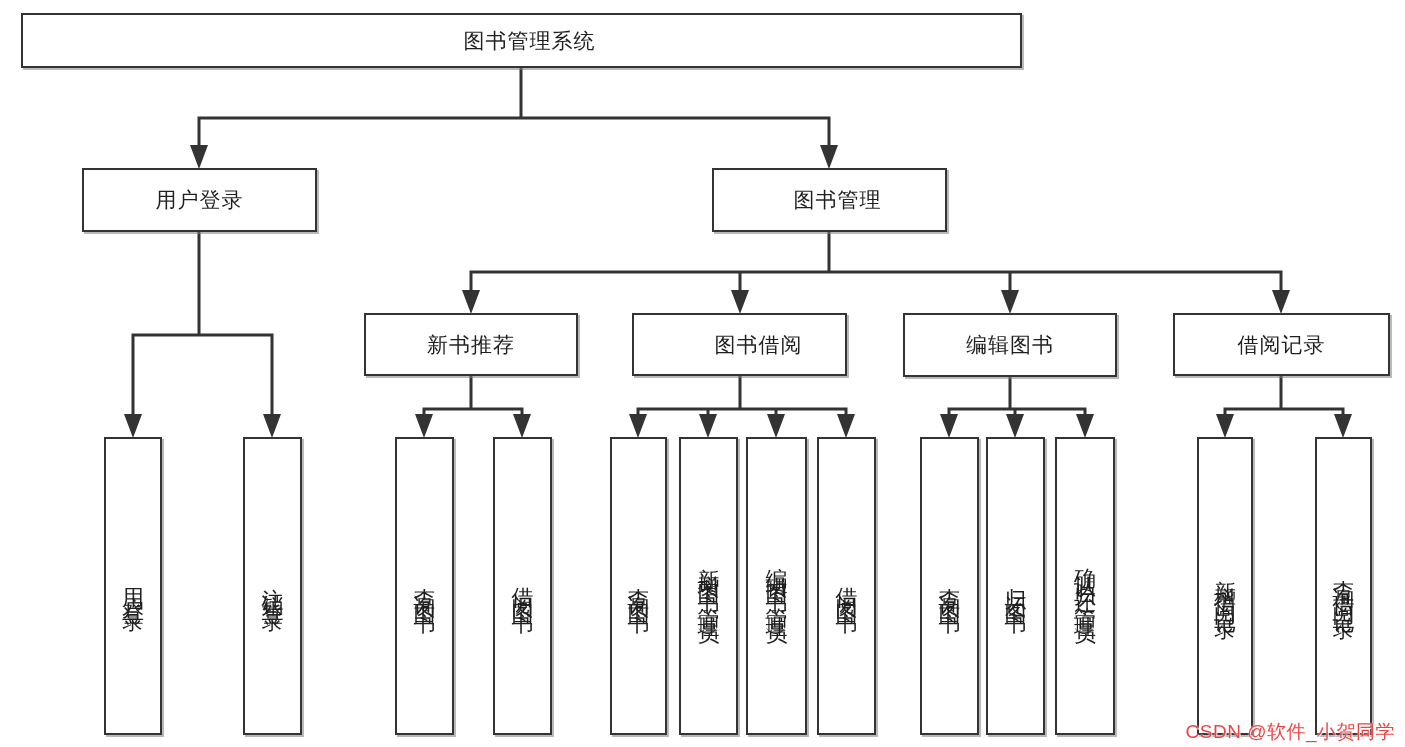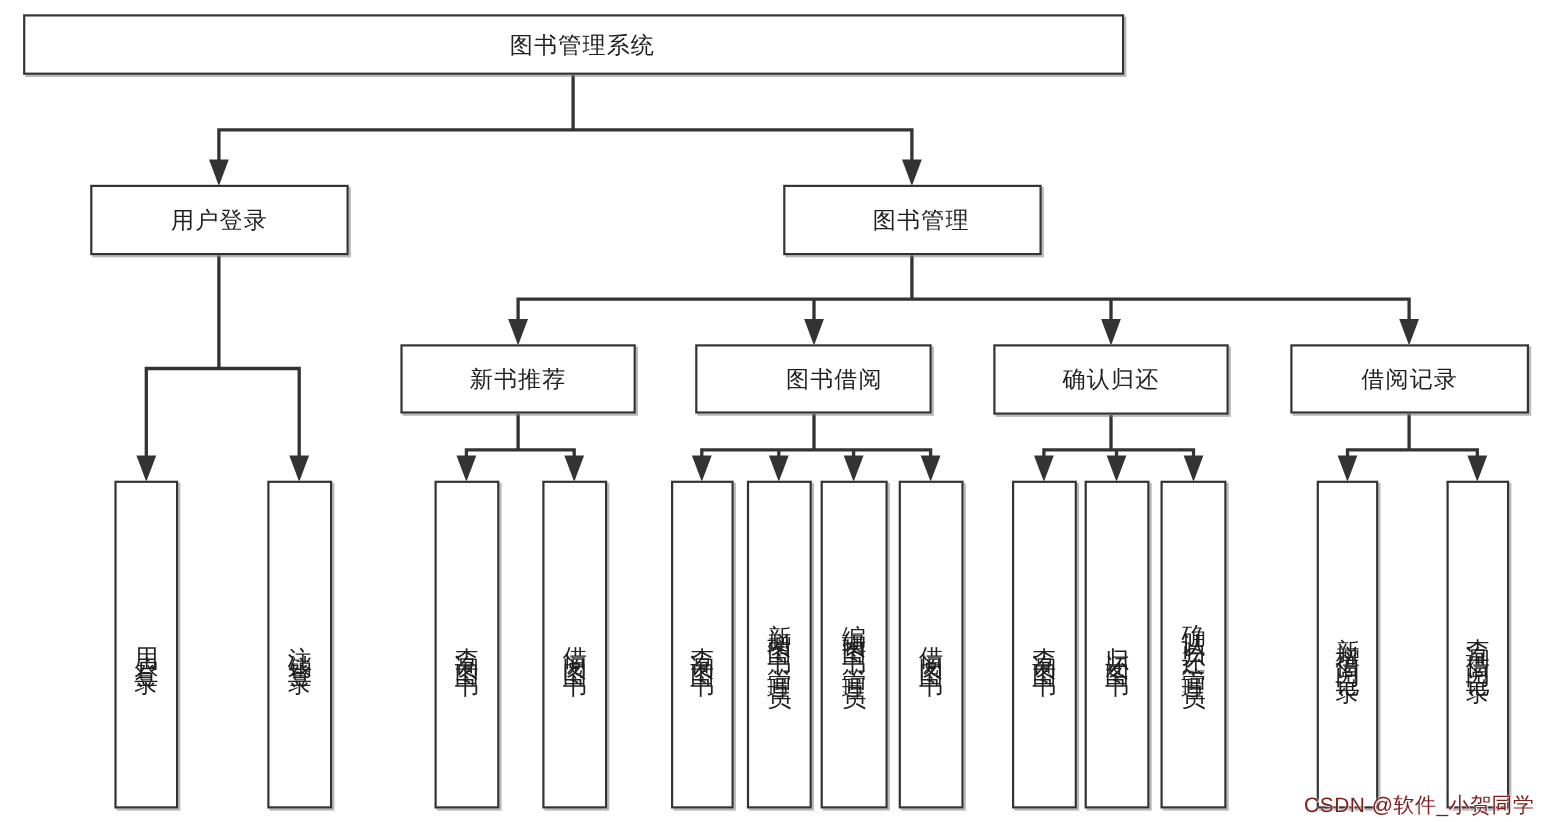--- a/index.html
+++ b/index.html
@@ -64,21 +64,21 @@
     <span class="label">图书管理</span>
   </div>
 
   <div class="node hbox" style="left:364px;top:313px;width:214px;height:63px;">
     <span class="label">新书推荐</span>
   </div>
   <div class="node hbox" style="left:632px;top:313px;width:215px;height:63px;padding-left:38px;">
     <span class="label">图书借阅</span>
   </div>
   <div class="node hbox" style="left:903px;top:313px;width:214px;height:64px;">
-    <span class="label">确认归还</span>
+    <span class="label">编辑图书</span>
   </div>
   <div class="node hbox" style="left:1173px;top:313px;width:217px;height:63px;">
     <span class="label">借阅记录</span>
   </div>
 
   <div class="node vbox" style="left:104px;width:58px;">
     <span class="label">用户登录</span>
   </div>
   <div class="node vbox" style="left:243px;width:59px;">
     <span class="label">注销登录</span>
@@ -110,14 +110,14 @@
   <div class="node vbox" style="left:1055px;width:60px;">
     <span class="label">确认归还（管理员）</span>
   </div>
   <div class="node vbox" style="left:1197px;width:56px;">
     <span class="label">新增借阅记录</span>
   </div>
   <div class="node vbox" style="left:1315px;width:57px;">
     <span class="label">查询借阅记录</span>
   </div>
 
-  <div id="watermark" style="color: #7f1d1d;">CSDN @软件_小贺同学</div>
+  <div id="watermark" style="color: #ef4444;">CSDN @软件_小贺同学</div>
 </div>
 
 </body></html>

